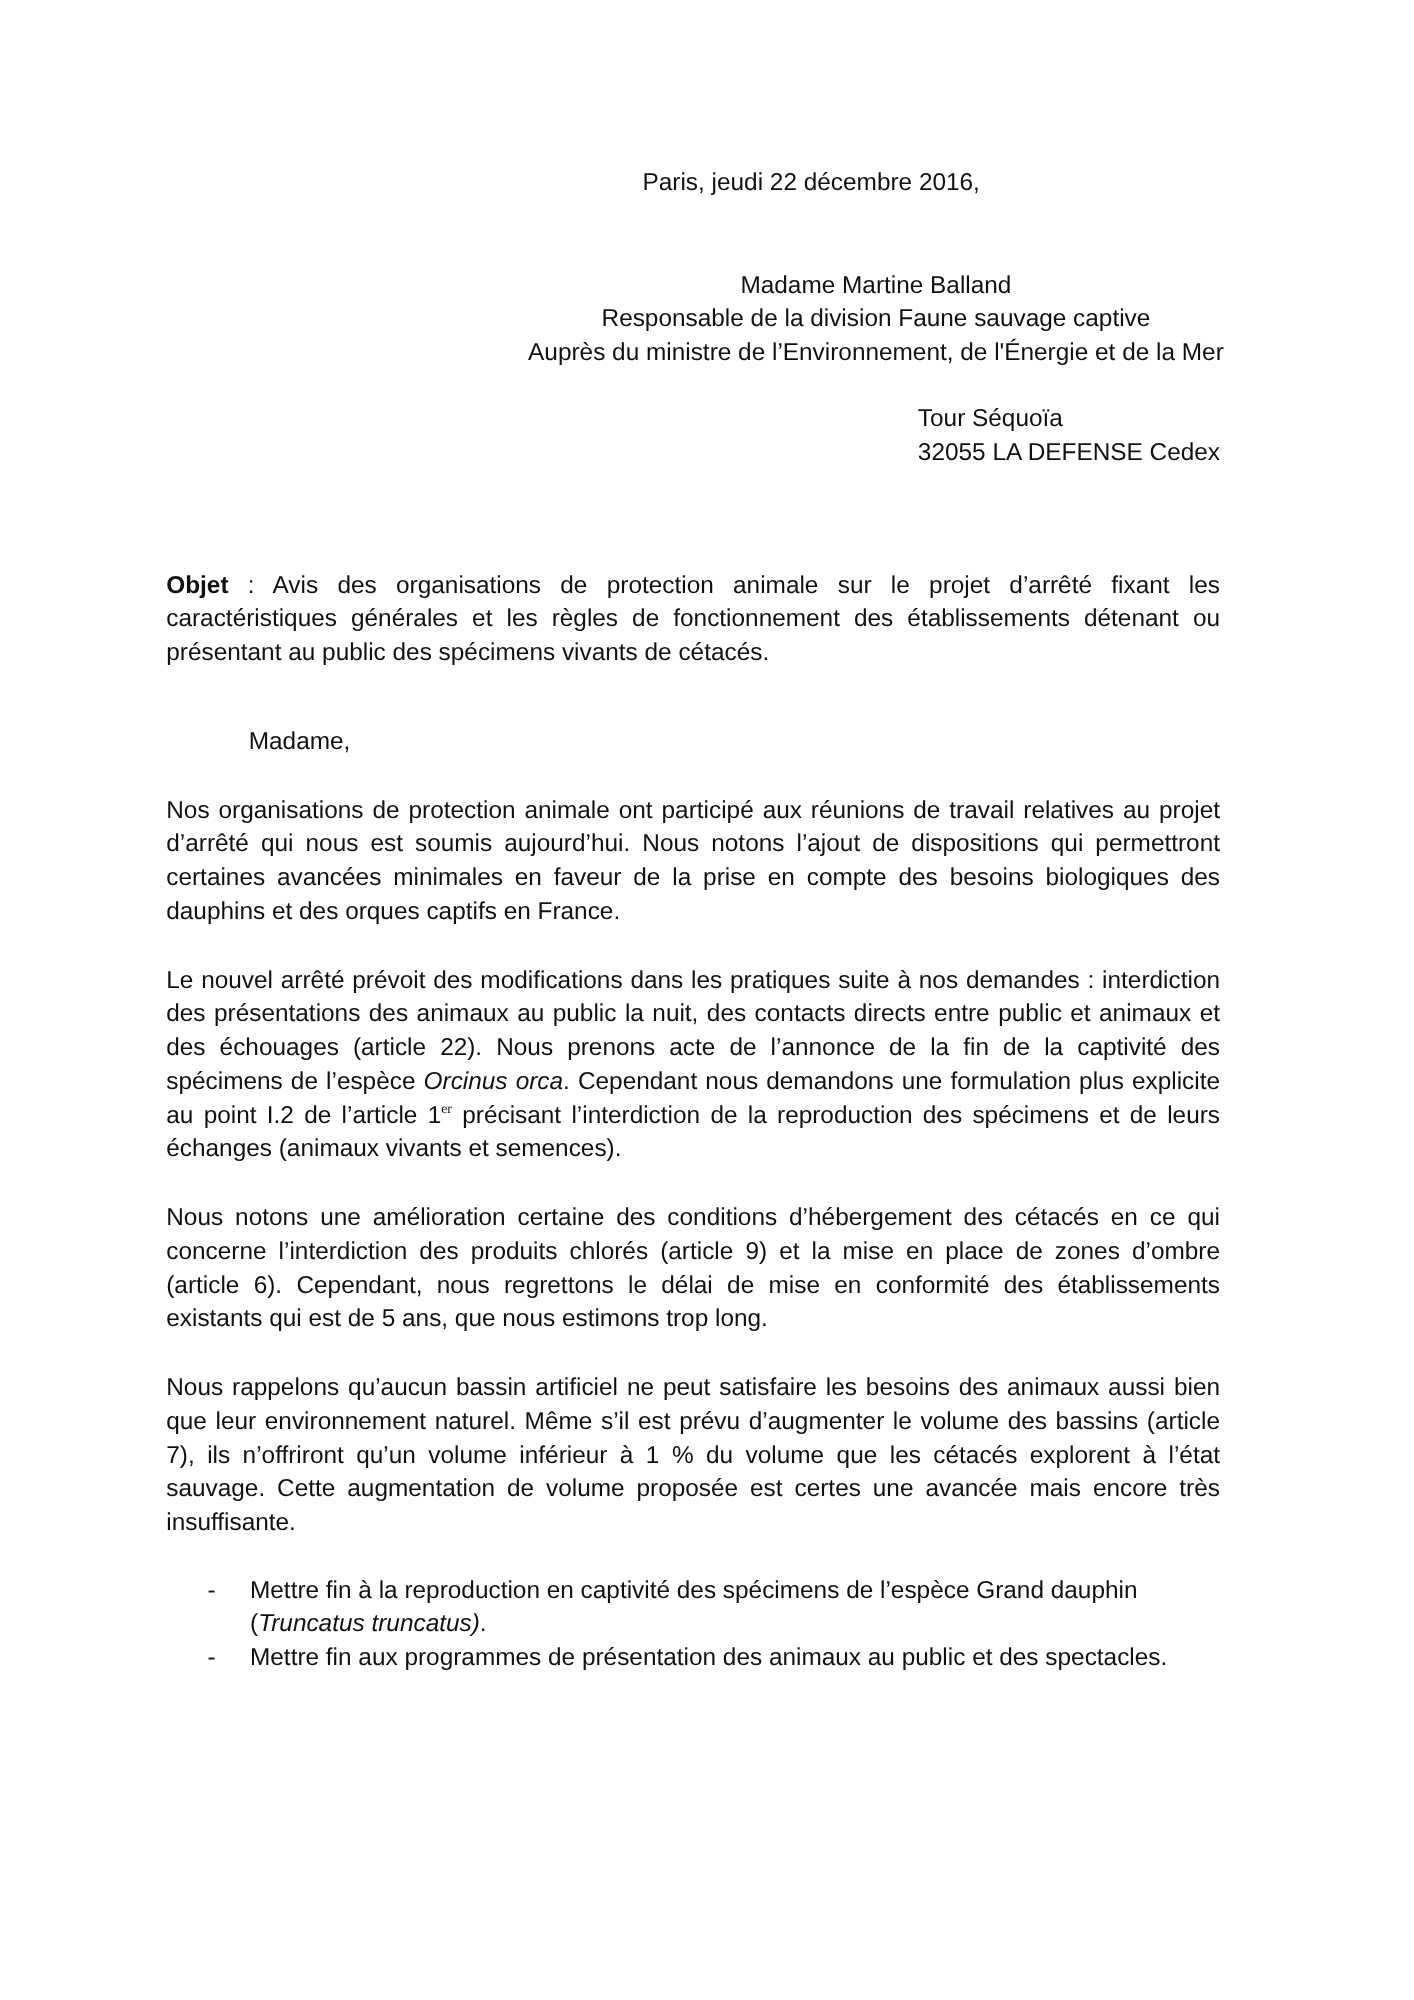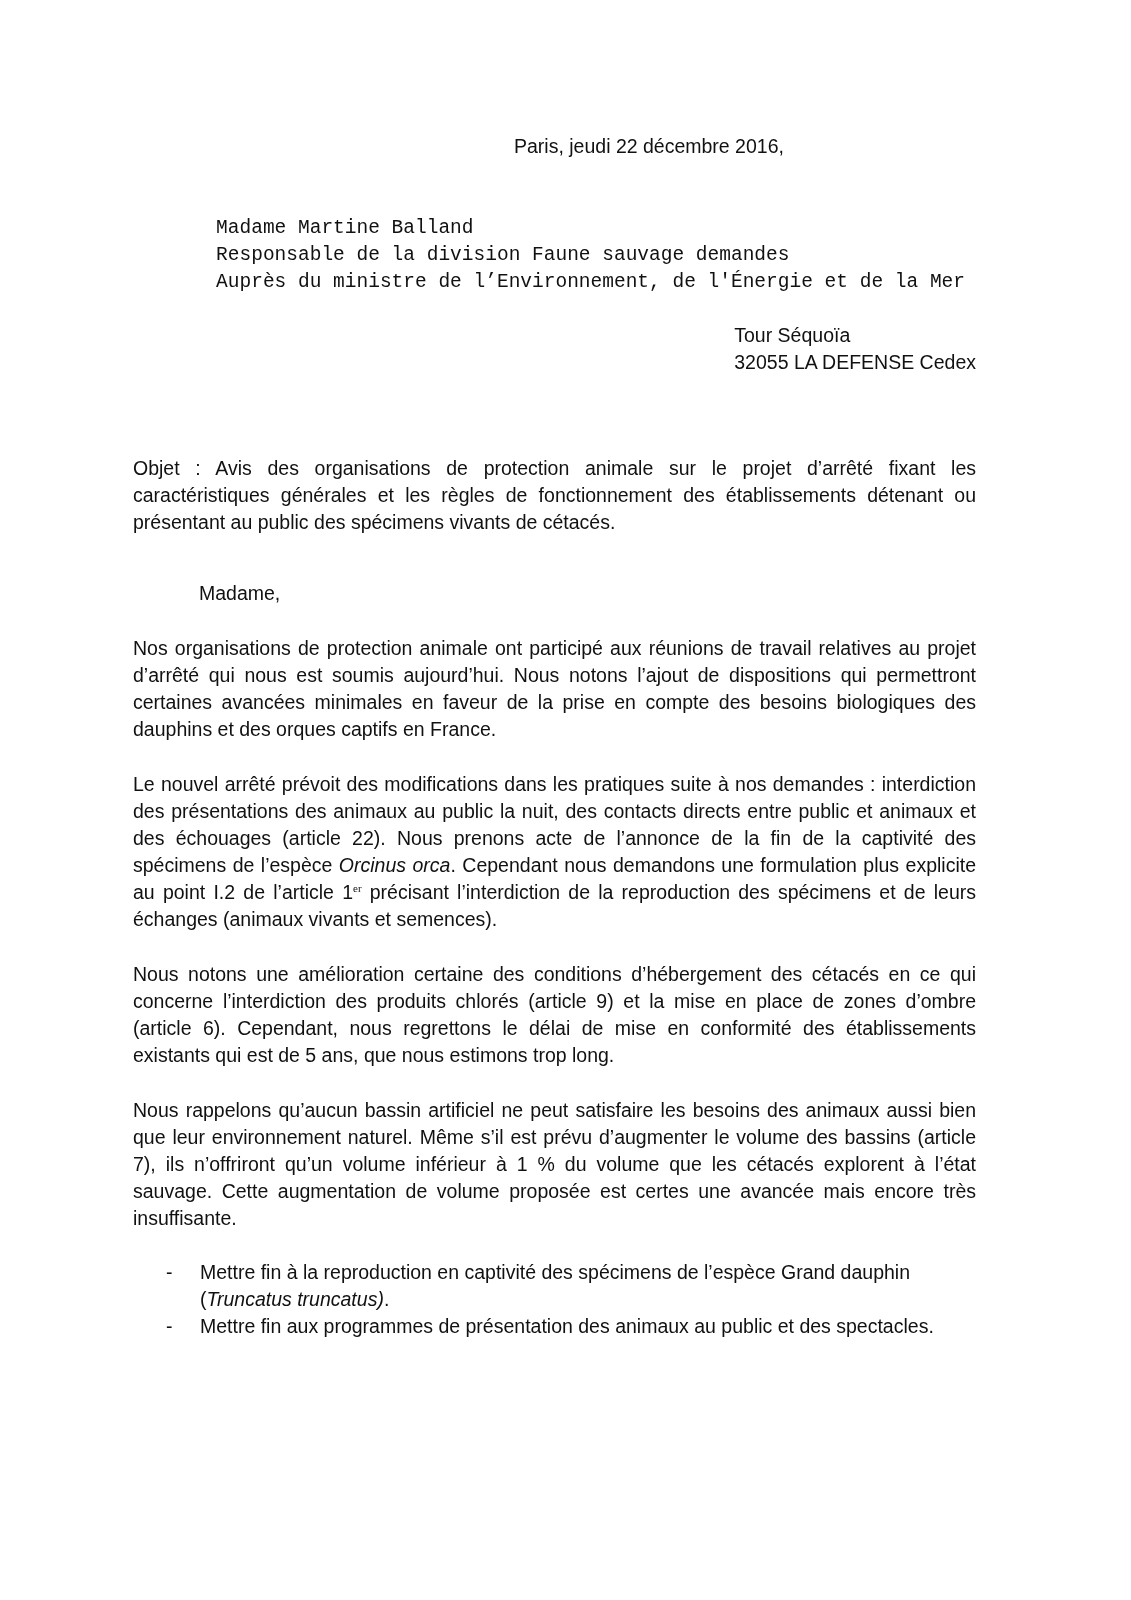--- a/index.html
+++ b/index.html
@@ -3,42 +3,42 @@
   <meta charset="utf-8">
   <style>
     html, body { margin: 0; padding: 0; background: #ffffff; }
     body {
       width: 1131px; height: 1600px; position: relative; overflow: hidden;
       font-family: "Liberation Sans", sans-serif; color: #111;
       font-size: 19.5px; line-height: 27px;
     }
     .page { position: absolute; left: 0; top: 0; width: 1131px; height: 1488px; }
     .date { position: absolute; left: 514px; top: 133px; }
-    .recipient { position: absolute; right: 166px; top: 215px; text-align: left; font-family: Liberation Mono, monospace; }
+    .recipient { position: absolute; right: 152px; top: 215px; text-align: center; }
     .address { position: absolute; right: 155px; top: 322px; text-align: left; }
     .body { position: absolute; left: 133px; width: 843px; top: 455px; }
     .just { text-align: justify; margin: 0; }
-    .subject .lbl { font-weight: normal; }
+    .subject .lbl { font-weight: bold; }
     .salutation { margin: 44px 0 0 66px; }
     .para { margin-top: 28px; }
     .list { margin: 27px 0 0 0; padding: 0; list-style: none; }
     .list li { position: relative; padding-left: 67px; margin: 0; }
     .list li .dash { position: absolute; left: 33px; top: 0; }
     em { font-style: italic; text-align: right; }
     sup { font-size: 11px; line-height: 0; font-family: Liberation Serif, serif; }
   </style>
 </head>
 <body>
 
 <div class="page">
   <div class="date">Paris, jeudi 22 décembre 2016,</div>
 
   <div class="recipient">
     <div>Madame Martine Balland</div>
-    <div>Responsable de la division Faune sauvage demandes</div>
+    <div>Responsable de la division Faune sauvage captive</div>
     <div>Auprès du ministre de l’Environnement, de l'Énergie et de la Mer</div>
   </div>
 
   <div class="address">
     <div>Tour Séquoïa</div>
     <div>32055 LA DEFENSE Cedex</div>
   </div>
 
   <div class="body">
     <p class="just subject"><span class="lbl">Objet</span><span> : Avis des organisations de protection animale sur le projet d’arrêté fixant les caractéristiques générales et les règles de fonctionnement des établissements détenant ou présentant au public des spécimens vivants de cétacés.</span></p>

